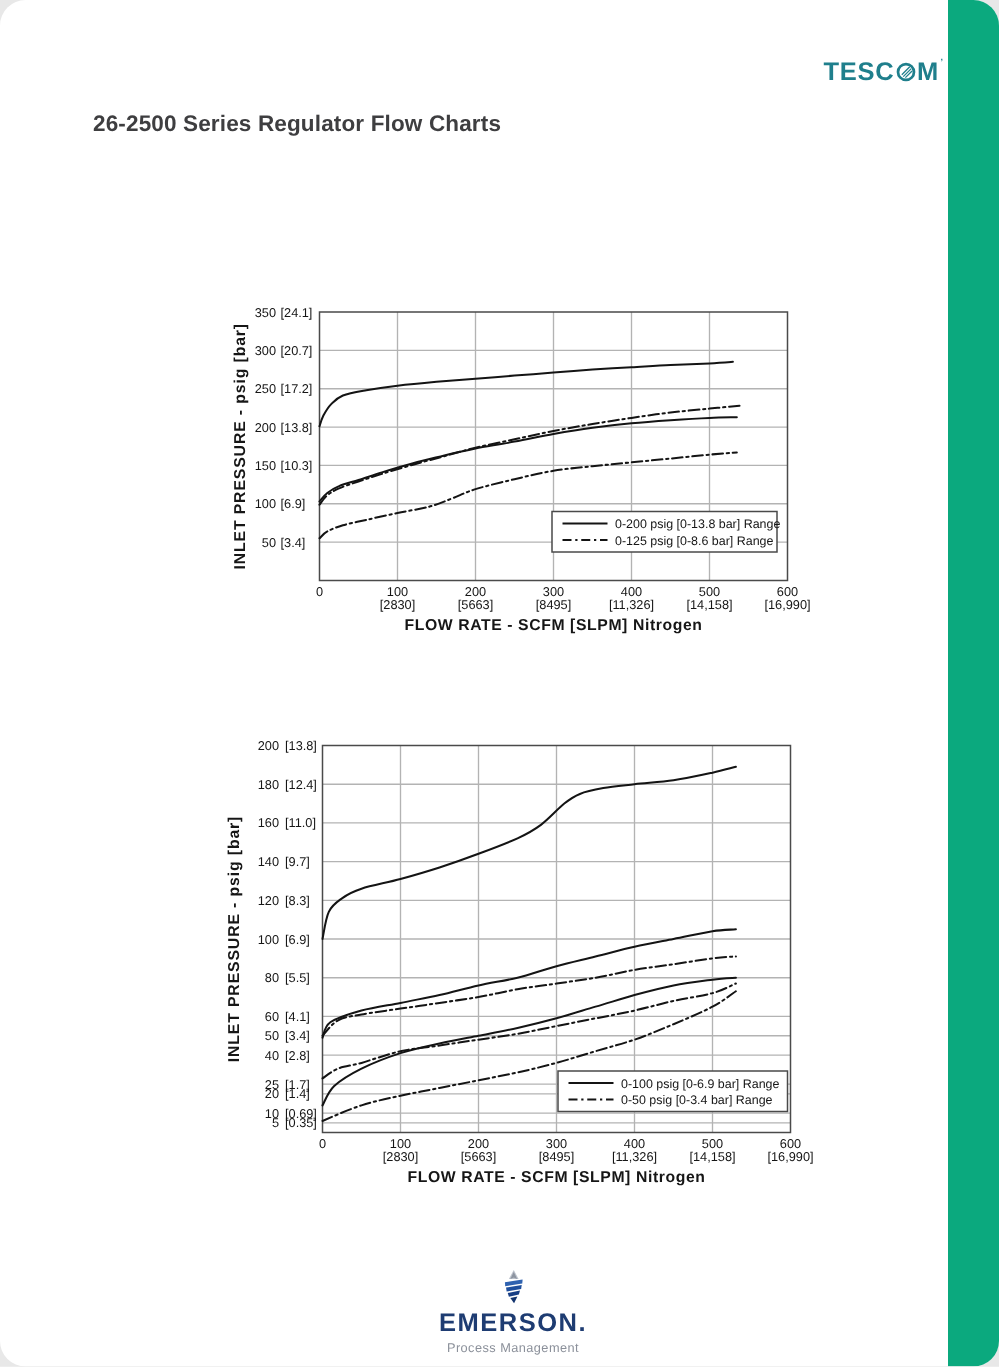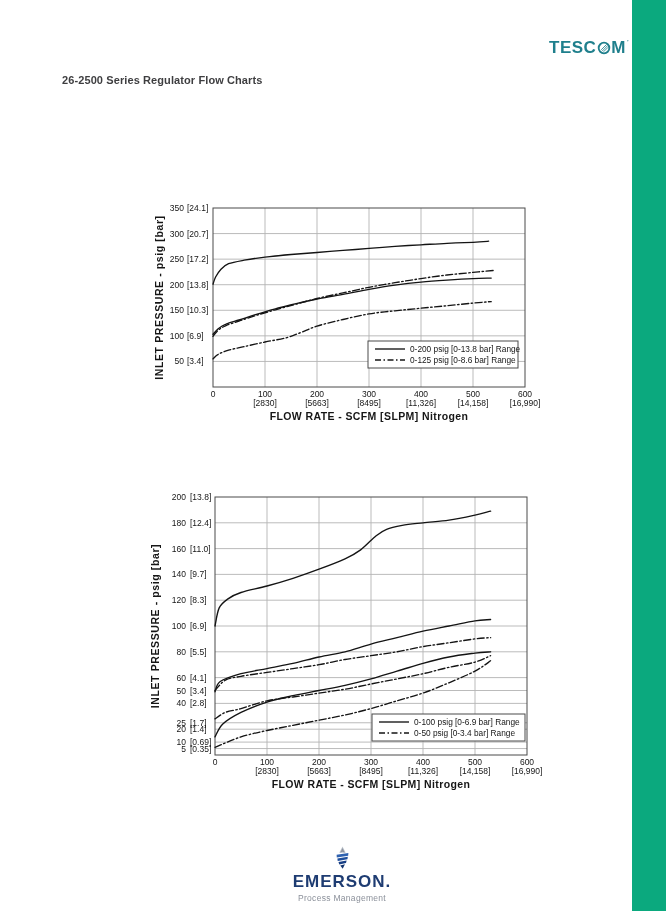--- a/index.html
+++ b/index.html
@@ -1,35 +1,36 @@
 <!DOCTYPE html>
 <html style="--accent: #0ba97e; --tescom: #1f7f8c; --text-dark: #3e3e40; --intro: #3d5a62; --emerson: #1e3c72; --emerson-gray: #8b909a;"><head>
 <meta charset="utf-8">
 <style>
   html,body{margin:0;padding:0;background:#e8e8e8;}
   .page{
     position:relative;width:666px;height:911px;margin:0 auto;
     background:#ffffff;overflow:hidden;
     font-family:"Liberation Sans", sans-serif;
+    border-radius:17px;
   }
   .accent-bar{
     position:absolute;top:0;right:0;width:34px;height:911px;
     background:var(--accent,#0ba97e);
   }
   .tescom-logo{
     position:absolute;top:39px;left:549px;
     color:var(--tescom,#1f7f8c);
     font-weight:bold;font-size:17px;letter-spacing:0.5px;
     display:flex;align-items:center;line-height:1;
   }
   .tescom-o{width:14px;height:14px;margin:0 0.5px;display:block;}
   .tescom-tm{font-size:6px;font-weight:bold;align-self:flex-start;margin-left:1px;}
   .title{
     position:absolute;top:74px;left:62px;margin:0;
-    font-size:11px;font-weight:bold;color:var(--text-dark,#3e3e40);
+    font-size:15px;font-weight:bold;color:var(--text-dark,#3e3e40);
     letter-spacing:0.1px;
   }
   .intro{
     position:absolute;top:113px;left:62px;width:552px;margin:0;
     font-size:10.6px;font-style:italic;line-height:1.32;
     color:var(--intro,#3d5a62);
   }
   #charts-svg{position:absolute;top:0;left:0;}
   .emerson{
     position:absolute;top:846px;left:262px;width:160px;

